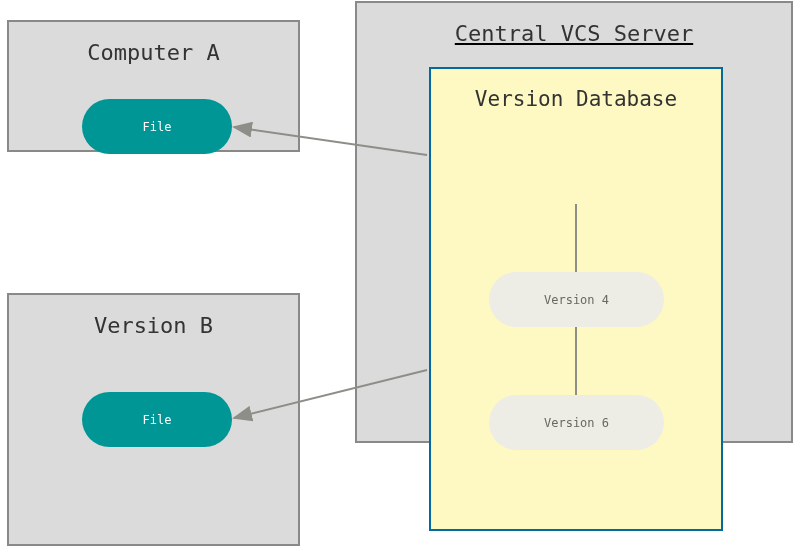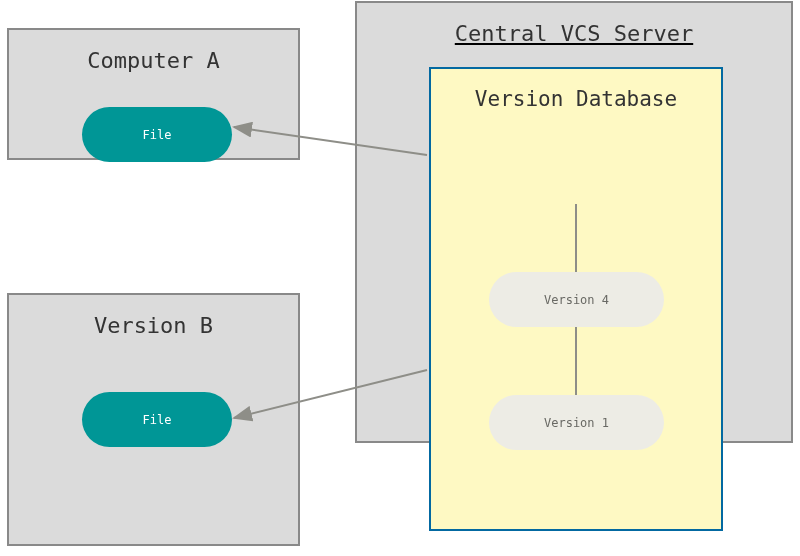--- a/index.html
+++ b/index.html
@@ -59,21 +59,21 @@
     }
     svg.arrow {
       position: absolute;
       overflow: visible;
       pointer-events: none;
     }
   </style>
 </head>
 <body>
 
-<div class="box" style="left:7px; top:20px; width:293px; height:132px;margin-top:8px;">
+<div class="box" style="left:7px; top:20px; width:293px; height:132px;">
   <div class="box-title">Computer A</div>
   <div class="pill teal" style="left:73px; top:77px;">
     <span>File</span>
   </div>
 </div>
 
 <div class="box" style="left:7px; top:293px; width:293px; height:253px;">
   <div class="box-title">Version B</div>
   <div class="pill teal" style="left:73px; top:97px;">
     <span>File</span>
@@ -85,21 +85,21 @@
 
   <div class="white-box" style="left:72px; top:64px; width:294px; height:464px;">
     <div class="white-box-title">Version Database</div>
 
     <div class="connector" style="left:144px; top:135px; height:68px;"></div>
     <div class="pill beige" style="left:58px; top:203px;">
       <span>Version 4</span>
     </div>
     <div class="connector" style="left:144px; top:258px; height:68px;"></div>
     <div class="pill beige" style="left:58px; top:326px;">
-      <span>Version 1</span>
+      <span>Version 6</span>
     </div>
   </div>
 </div>
 
 <svg class="arrow" style="left:0; top:0;" width="800" height="556">
   <defs>
     <marker id="arrowhead" markerWidth="10" markerHeight="8" refX="9" refY="4" orient="auto">
       <polygon points="0 0, 10 4, 0 8" fill="#8e8e88"></polygon>
     </marker>
   </defs>

